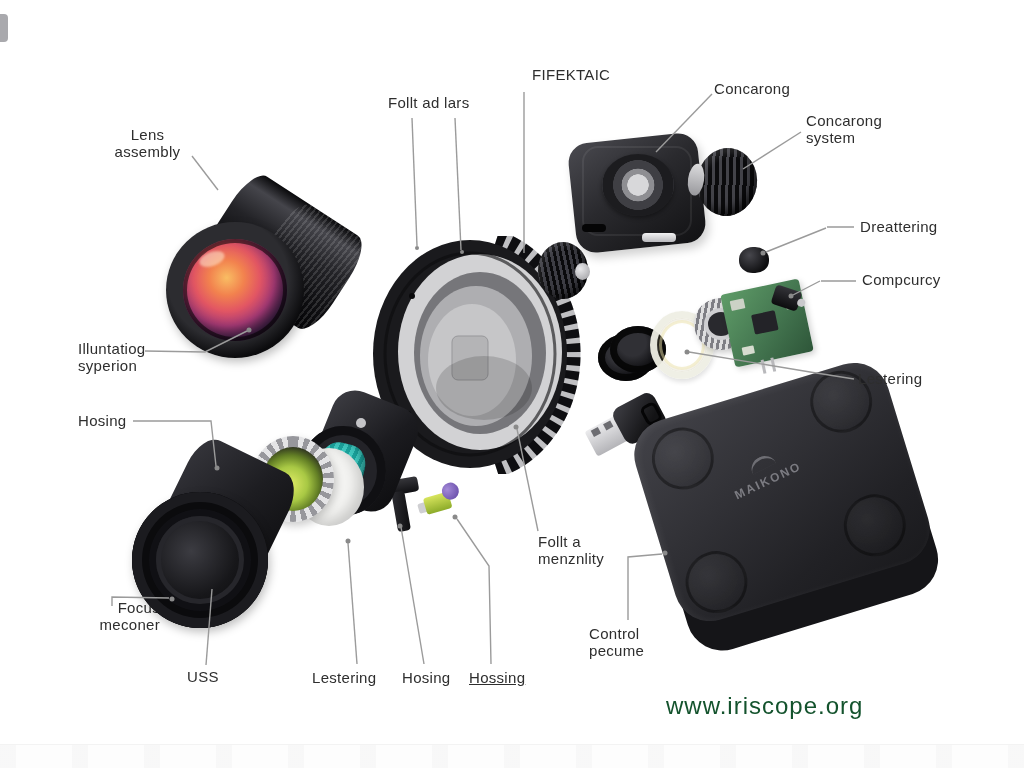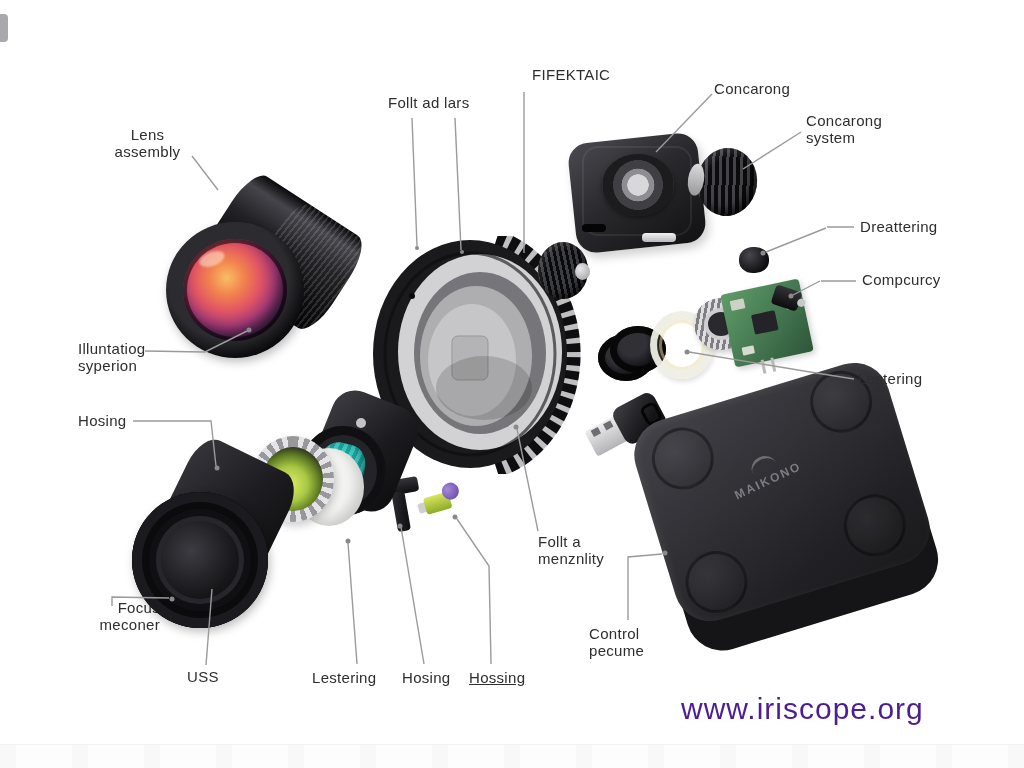--- a/index.html
+++ b/index.html
@@ -18,22 +18,22 @@
   .lbl-compcurcy{left:858px;top:370px;}
   .lbl-illuntatiog{left:78px;top:340px;}
   .lbl-helling{left:78px;top:412px;}
   .lbl-focus{left:78px;top:599px;width:82px;text-align:right;}
   .lbl-uss{left:187px;top:668px;}
   .lbl-lestering{left:312px;top:669px;}
   .lbl-hosing{left:402px;top:669px;}
   .lbl-hossing{left:469px;top:669px;text-decoration:underline;}
   .lbl-follt{left:538px;top:533px;}
   .lbl-control{left:589px;top:625px;}
-  .watermark{position:absolute;left:666px;top:692px;font-size:30px;font-weight:300;
-             color:#4c1d95;letter-spacing:1px;margin-left:15px;}
+  .watermark{position:absolute;left:666px;top:692px;font-size:24px;font-weight:300;
+             color:#14532d;letter-spacing:1px;}
   
   .leaders{position:absolute;left:0;top:0;z-index:30;pointer-events:none;}
   
   .dev{position:absolute;}
   
   .lensA{left:155px;top:170px;width:205px;height:190px;}
   .lensA .barrel{position:absolute;left:62px;top:12px;width:140px;height:110px;
     transform:rotate(33deg);transform-origin:30% 50%;border-radius:16px/40px;
     background:linear-gradient(to bottom,#09090b 0%,#45454b 14%,#232327 40%,#121215 68%,#060608 100%);}
   .lensA .barrel::after{content:"";position:absolute;right:0;top:0;width:62%;height:100%;

